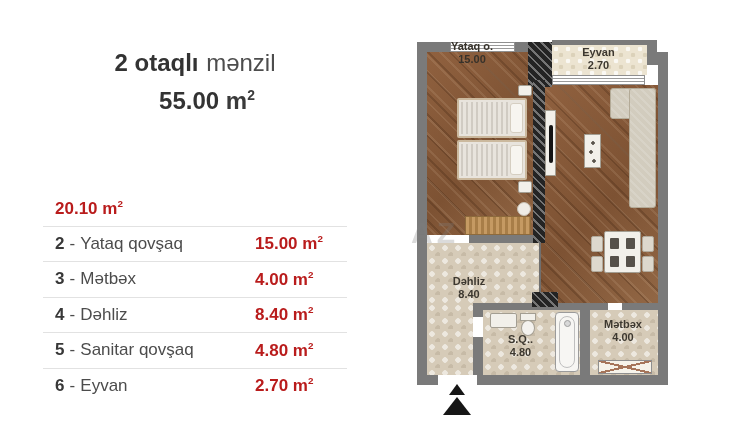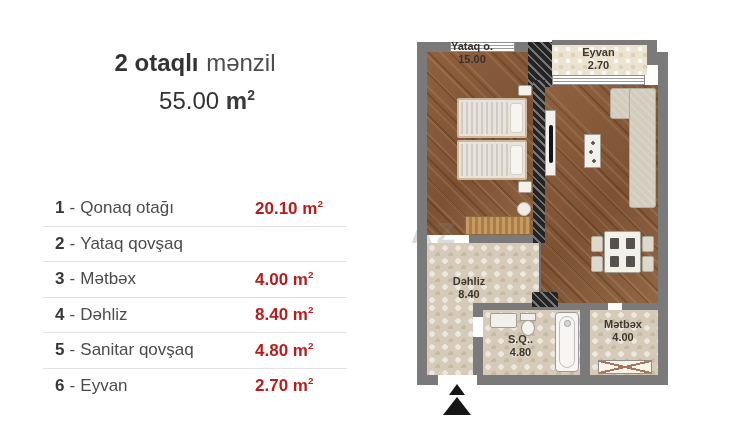--- a/index.html
+++ b/index.html
@@ -5,21 +5,21 @@
   html,body{margin:0;padding:0;background:#ffffff;}
   body{width:743px;height:446px;font-family:"Liberation Sans","DejaVu Sans",sans-serif;}
   .canvas{position:relative;width:743px;height:446px;background:#ffffff;overflow:hidden;}
   .abs{position:absolute;box-sizing:border-box;}
 
   
   .title{position:absolute;left:30px;top:46px;width:330px;text-align:center;
          color:#3a3a3a;font-size:24px;line-height:33px;}
   .title .t-bold{font-weight:700;color:#333;}
   .title .t-reg{font-weight:500;color:#4d4d4d;margin-left:.32em;}
-  .title .t-area{font-weight:400;color:#333;margin-left:24px;}
+  .title .t-area{font-weight:700;color:#333;margin-left:24px;}
   .title .t-unit{margin-left:.28em;font-weight:700;}
   sup{font-size:58%;}
 
   .legend{position:absolute;left:43px;top:191px;width:304px;font-size:17px;color:#4c4c4c;}
   .lrow{display:flex;justify-content:space-between;align-items:center;height:34.5px;
         padding-left:12px;border-top:1px solid #e2e2e2;}
   .lrow:first-child{border-top:none;}
   .l-num{font-weight:700;color:#383838;}
   .l-dash{margin:0 .3em;color:#4c4c4c;}
   .l-name{color:#4c4c4c;}
@@ -89,25 +89,25 @@
 
 <div class="canvas">
 
   <div class="title">
     <div><span class="t-bold">2 otaqlı</span><span class="t-reg">mənzil</span></div>
     <div><span class="t-area">55.00</span><span class="t-unit"><span>m</span><sup>2</sup></span></div>
   </div>
 
   <div class="legend">
     <div class="lrow">
-      <span><span class="l-num">1</span><span class="l-dash">-</span><span class="l-name">Qonaq otağı</span></span>
       <span class="l-val"><span>20.10</span> <span>m</span><sup>2</sup></span>
     </div>
     <div class="lrow">
       <span><span class="l-num">2</span><span class="l-dash">-</span><span class="l-name">Yataq qovşaq</span></span>
+      <span class="l-val"><span>15.00</span> <span>m</span><sup>2</sup></span>
     </div>
     <div class="lrow">
       <span><span class="l-num">3</span><span class="l-dash">-</span><span class="l-name">Mətbəx</span></span>
       <span class="l-val"><span>4.00</span> <span>m</span><sup>2</sup></span>
     </div>
     <div class="lrow">
       <span><span class="l-num">4</span><span class="l-dash">-</span><span class="l-name">Dəhliz</span></span>
       <span class="l-val"><span>8.40</span> <span>m</span><sup>2</sup></span>
     </div>
     <div class="lrow">

